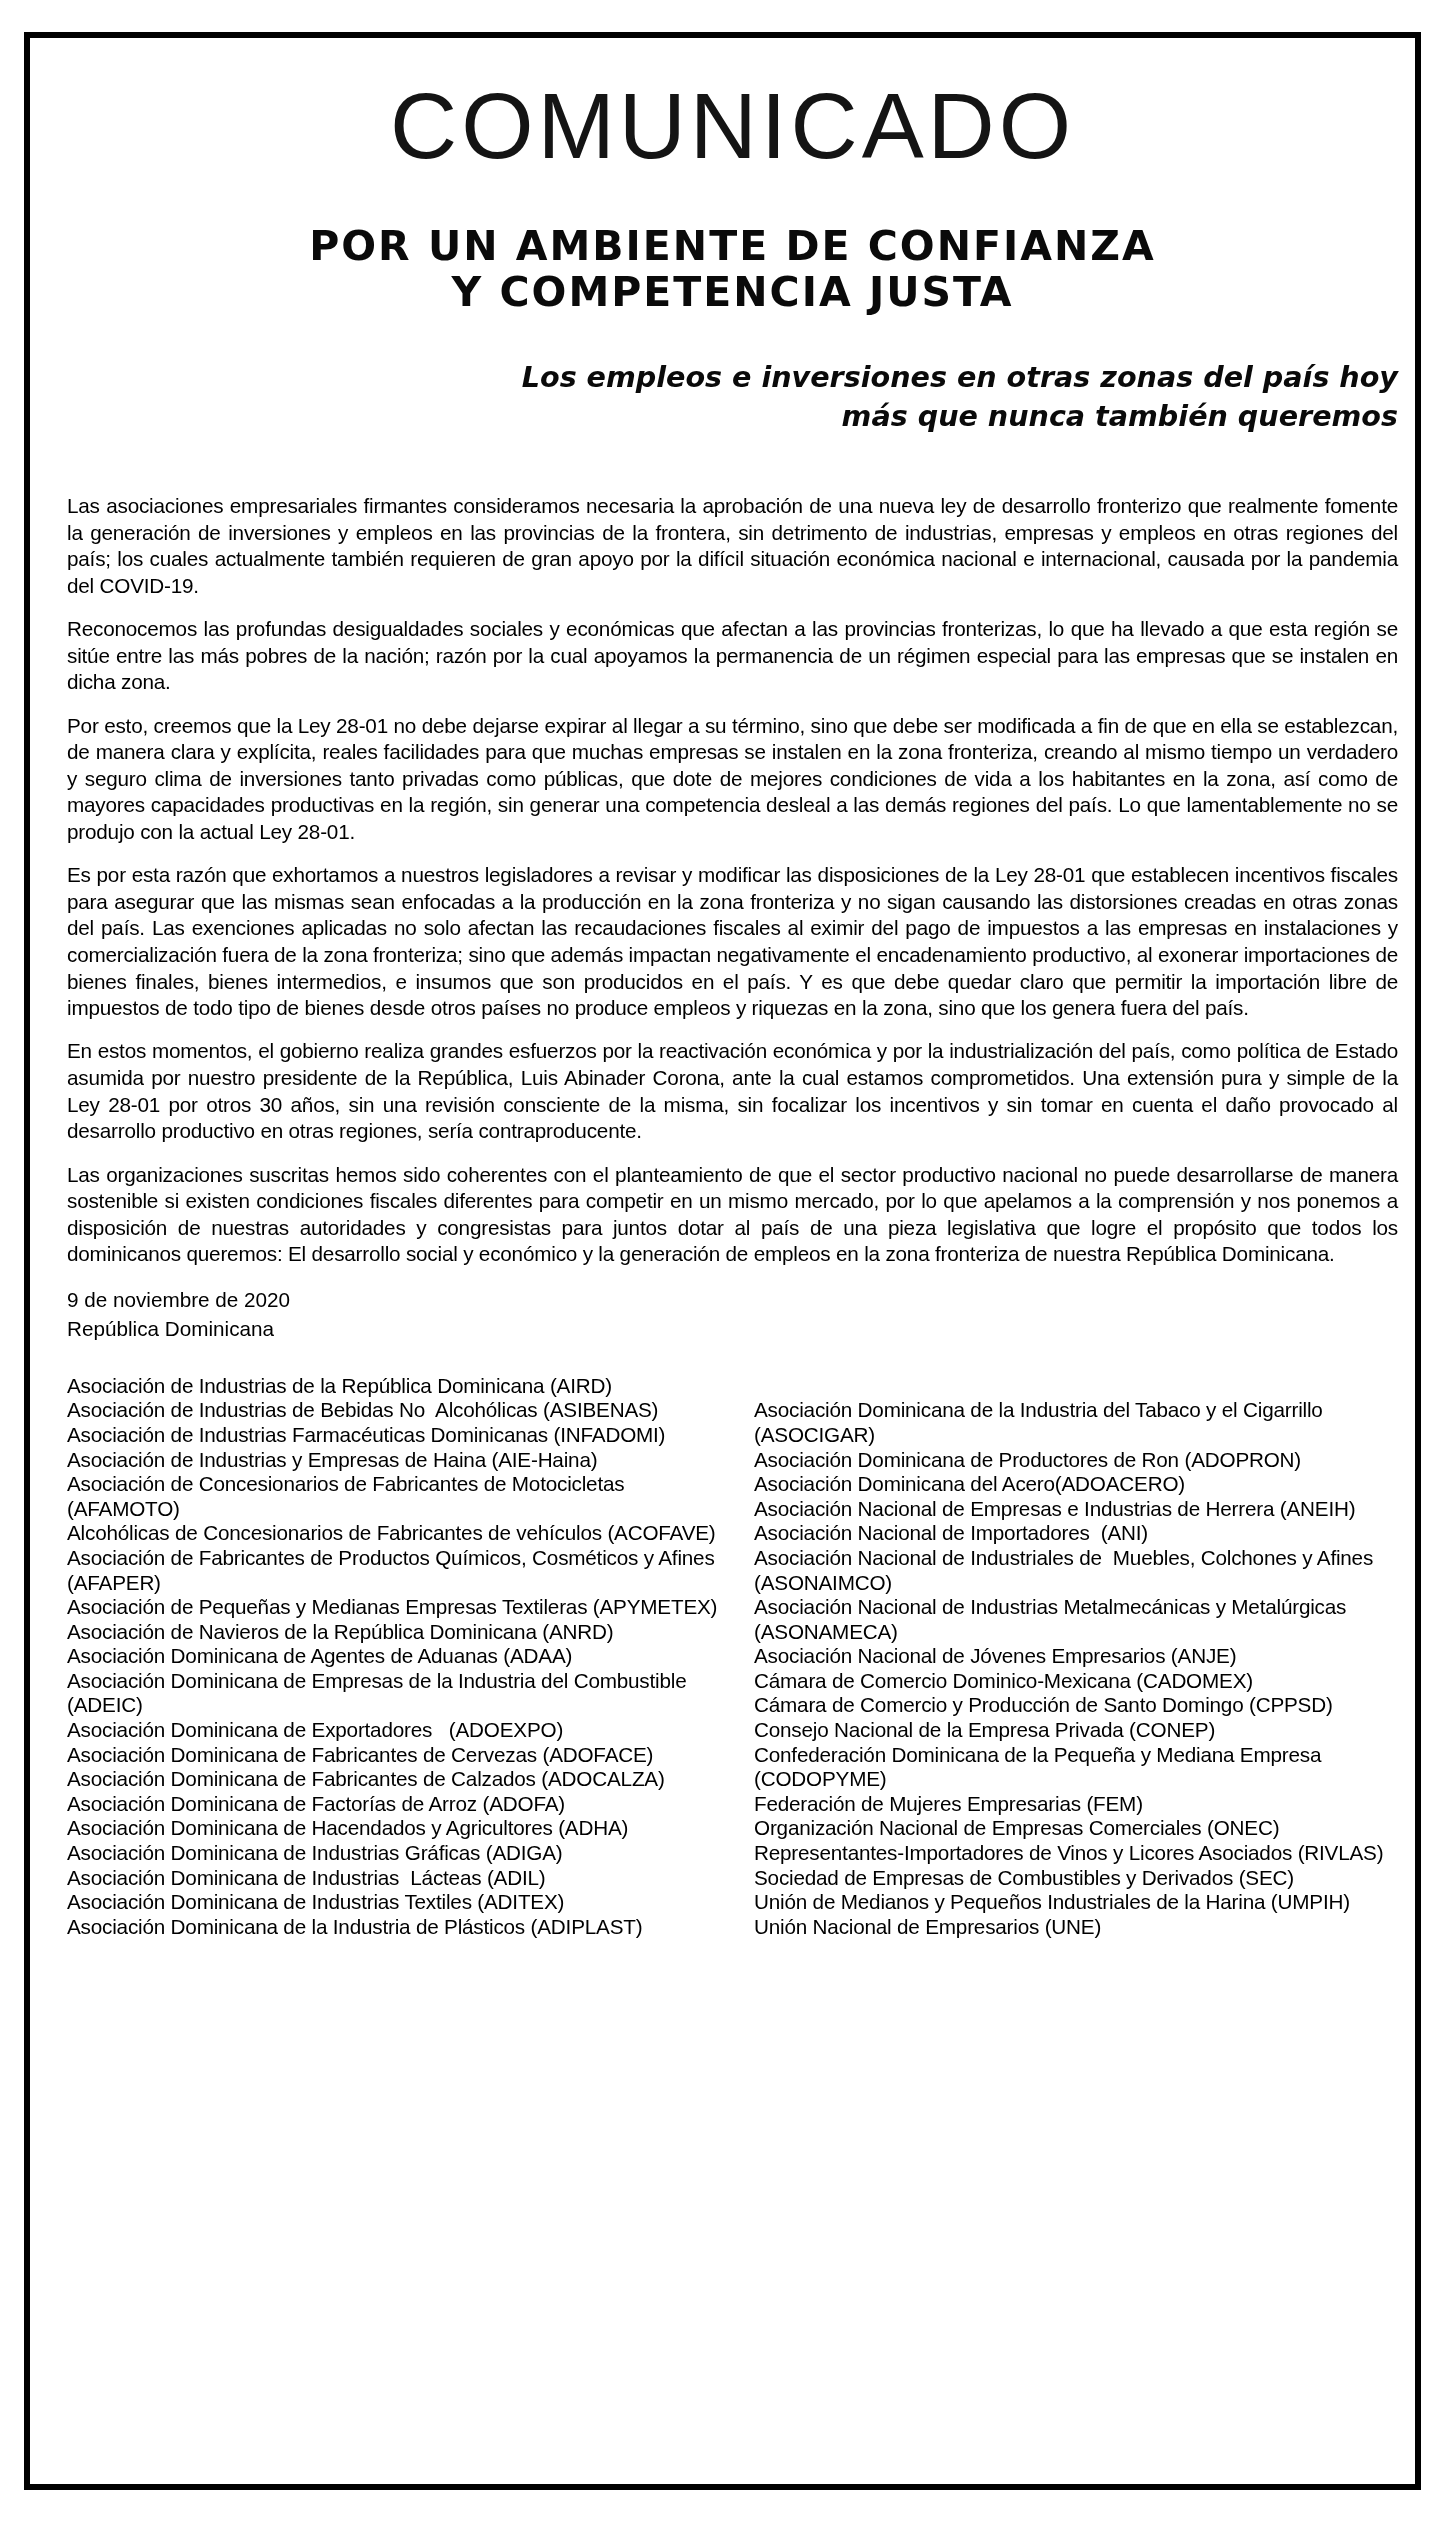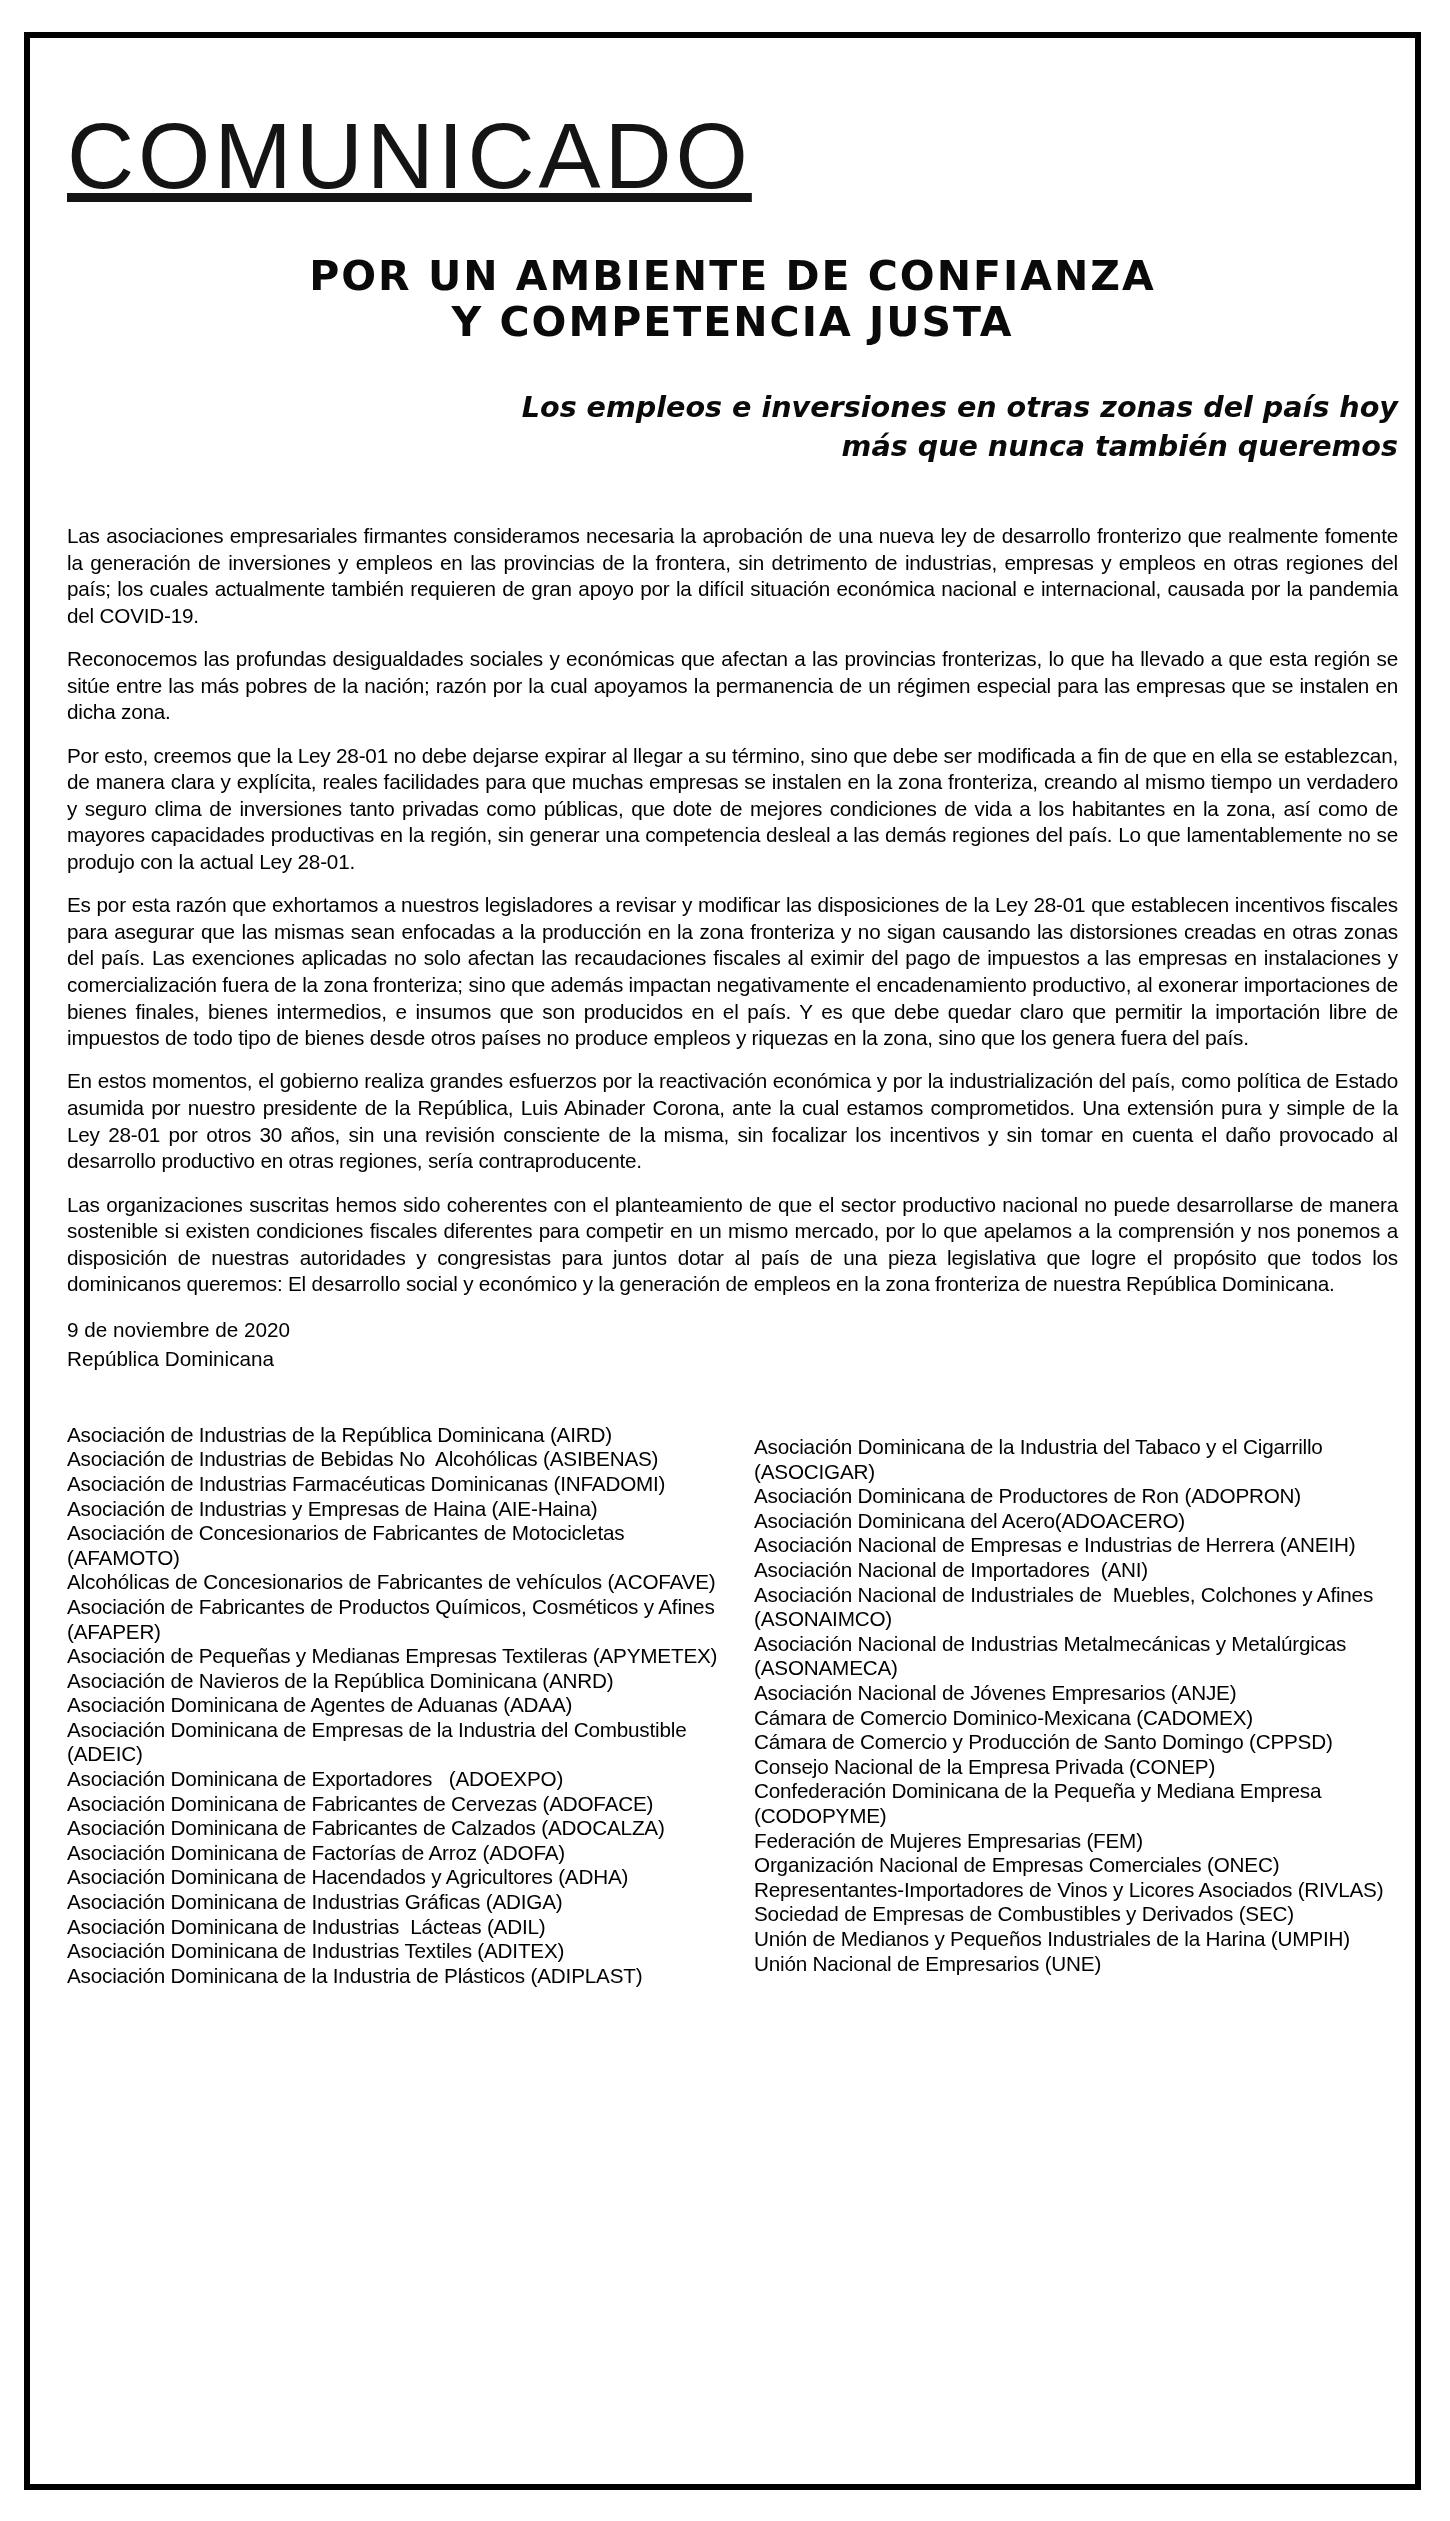--- a/index.html
+++ b/index.html
@@ -25,30 +25,29 @@
     box-sizing: border-box;
     pointer-events: none;
   }
   .content {
     position: absolute;
     left: 67px;
     top: 38px;
     right: 52px;
   }
   .title {
-    margin-top: 71px;
-    text-align: left;
+    margin-top: 41px;
+    text-align: center;
     font-family: "Liberation Sans", sans-serif;
     font-weight: 200;
     font-size: 93px;
     line-height: 95px;
     letter-spacing: 3.9px;
     color: #141414;
     white-space: nowrap;
-    text-decoration: underline;
   }
   .heading {
     margin-top: 49px;
     text-align: center;
     font-family: "DejaVu Sans", sans-serif;
     font-weight: bold;
     font-size: 41px;
     line-height: 46px;
     letter-spacing: 2px;
     color: #0a0a0a;
@@ -76,23 +75,23 @@
     color: #000000;
   }
   .dateline {
     margin-top: 13.8px;
     font-family: "Liberation Sans", sans-serif;
     font-size: 20.7px;
     line-height: 29.6px;
     color: #000000;
   }
   .signatories {
-    margin-top: 49px;
+    margin-top: 30px;
     display: flex;
-    align-items: center;
+    align-items: flex-end;
   }
   .sig-col {
     width: 652px;
     margin: 0;
     padding: 0;
     list-style: none;
   }
   .sig-col.right {
     margin-left: 35px;
     flex: 1;

